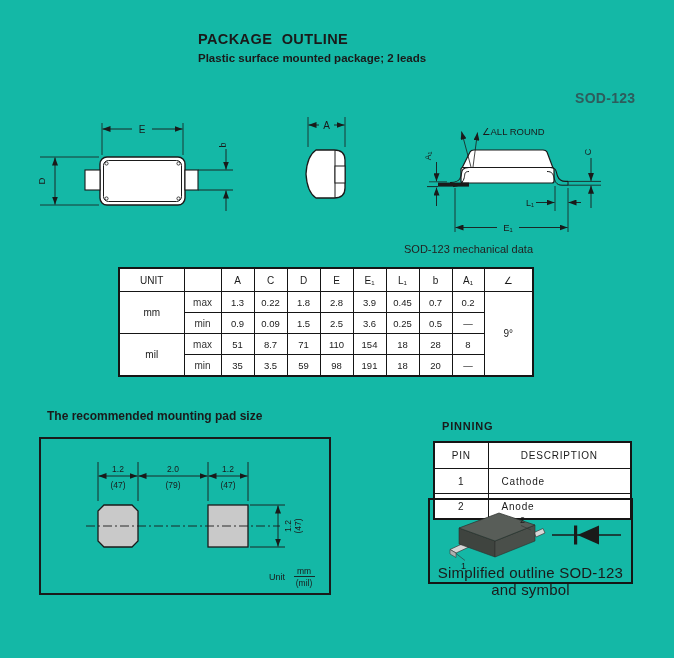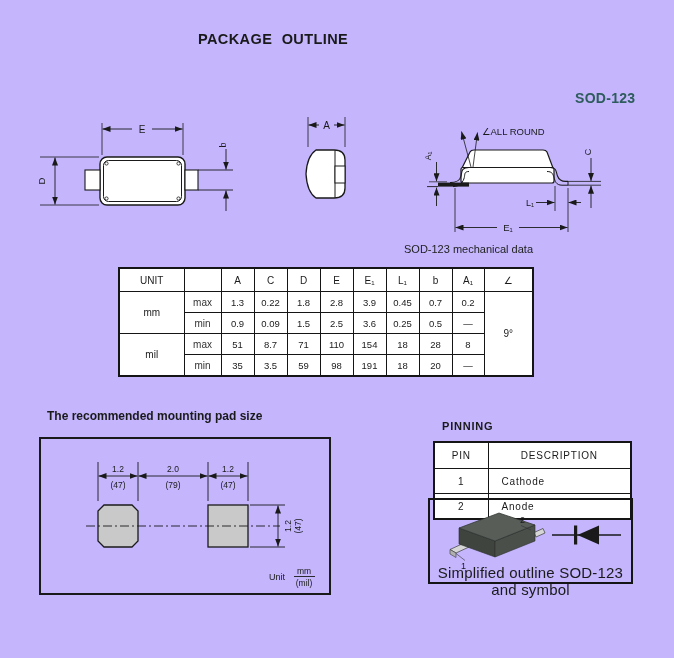--- a/index.html
+++ b/index.html
@@ -1,16 +1,16 @@
 <!DOCTYPE html>
 <html><head>
 <meta charset="utf-8">
 <style>
   html,body{margin:0;padding:0;background:#fff}
-  .page{position:relative;width:674px;height:658px;background:#c4b5fd;
+  .page{position:relative;width:674px;height:658px;background:#14b8a6;
         font-family:"Liberation Sans","DejaVu Sans",sans-serif;color:#1a1a1a;overflow:hidden}
   .abs{position:absolute}
   .title{font-weight:bold;font-size:14.5px;letter-spacing:.4px;word-spacing:5px}
   .subtitle{font-weight:bold;font-size:11.5px}
   .sod{font-weight:bold;font-size:14px;color:#2e5c5c;letter-spacing:.3px}
   .mech-caption{font-size:11px;color:#222;width:175px;text-align:right}
   .section-title{font-weight:bold;font-size:12px}
   .pinning-title{font-weight:bold;font-size:11px;letter-spacing:.8px}
   table{border-collapse:collapse;position:absolute;background:#fff;table-layout:fixed}
   .mech{left:118px;top:267px;border:2.5px solid #151515}
@@ -28,20 +28,21 @@
   .outline-frame{left:428px;top:498px;width:201px;height:82px;border:2px solid #151515}
   .outline-caption{left:430px;top:564px;width:201px;text-align:center;font-size:15px;letter-spacing:.2px}
   svg text{font-family:"Liberation Sans","DejaVu Sans",sans-serif;fill:#1a1a1a}
 </style>
 </head>
 <body>
 
 <div class="page">
 
   <div class="abs title" style="left:198px;top:31px">PACKAGE OUTLINE</div>
+  <div class="abs subtitle" style="left:198px;top:52px">Plastic surface mounted package; 2 leads</div>
   <div class="abs sod" style="left:575px;top:90px">SOD-123</div>
 
   <svg class="abs" style="left:0;top:108px" width="674" height="145" viewBox="0 108 674 145">
     <defs>
       <marker id="arw" markerWidth="8" markerHeight="6" refX="8" refY="3" orient="auto" markerUnits="userSpaceOnUse">
         <path d="M0,0 L8,3 L0,6 Z" fill="#1a1a1a"></path>
       </marker>
     </defs>
 
     <g stroke="#1a1a1a" fill="none">

